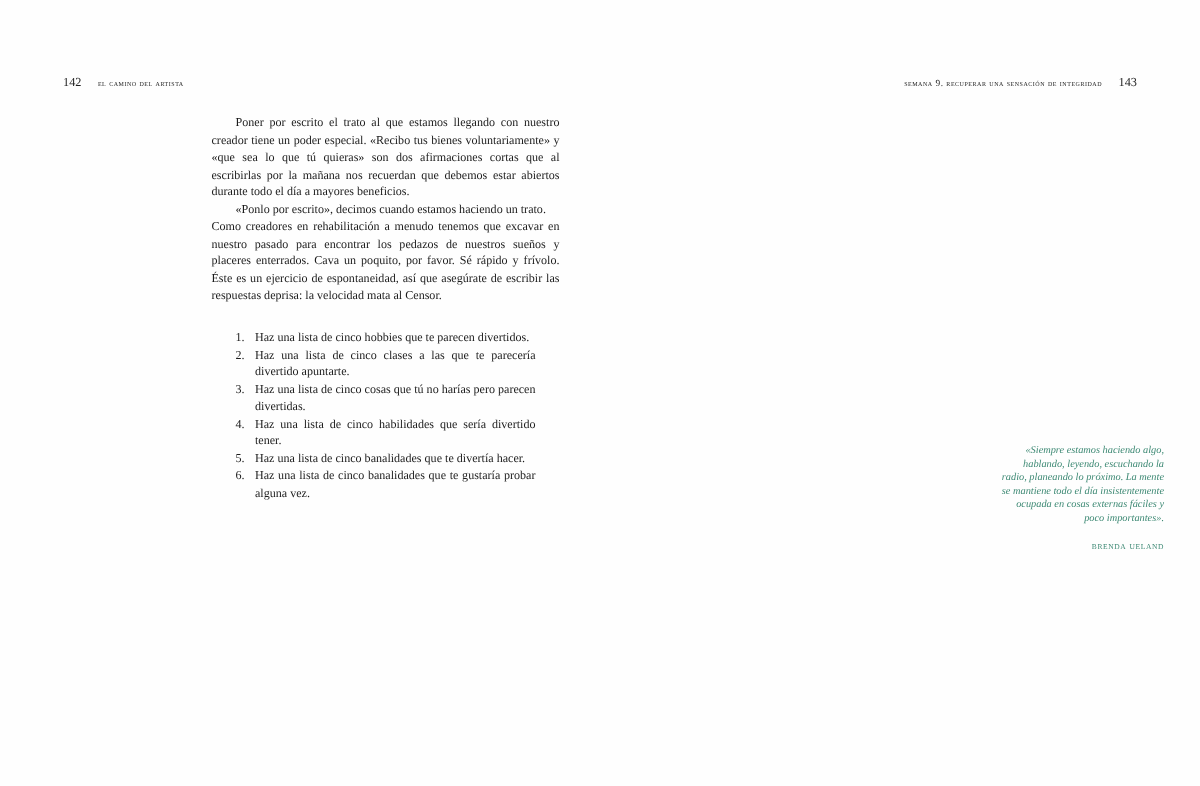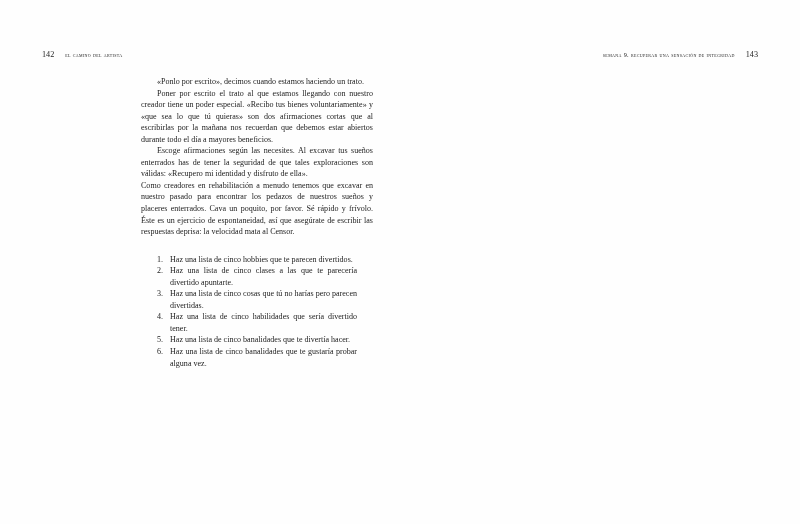--- a/index.html
+++ b/index.html
@@ -133,23 +133,22 @@
 <div class="spread">
 
   <div class="page page-left">
 
     <div class="runhead runhead-left">
       <span class="folio">142</span><span>El camino del artista</span>
     </div>
 
     <div class="column col-left">
 
+      <p>Poner por escrito el trato al que estamos llegando con nuestro creador tiene un poder especial. «Recibo tus bienes voluntariamente» y «que sea lo que tú quieras» son dos afirmaciones cortas que al escribirlas por la mañana nos recuerdan que debemos estar abiertos durante todo el día a mayores beneficios.</p>
       <p>«Ponlo por escrito», decimos cuando estamos haciendo un trato.</p>
-      <p>Poner por escrito el trato al que estamos llegando con nuestro creador tiene un poder especial. «Recibo tus bienes voluntariamente» y «que sea lo que tú quieras» son dos afirmaciones cortas que al escribirlas por la mañana nos recuerdan que debemos estar abiertos durante todo el día a mayores beneficios.</p>
-      <p>Escoge afirmaciones según las necesites. Al excavar tus sueños enterrados has de tener la seguridad de que tales exploraciones son válidas: «Recupero mi identidad y disfruto de ella».</p>
 
 
       <p class="noindent">Como creadores en rehabilitación a menudo tenemos que excavar en nuestro pasado para encontrar los pedazos de nuestros sueños y placeres enterrados. Cava un poquito, por favor. Sé rápido y frívolo. Éste es un ejercicio de espontaneidad, así que asegúrate de escribir las respuestas deprisa: la velocidad mata al Censor.</p>
 
       <ol class="exercise-list">
         <li>Haz una lista de cinco hobbies que te parecen divertidos.</li>
         <li>Haz una lista de cinco clases a las que te parecería divertido apuntarte.</li>
         <li>Haz una lista de cinco cosas que tú no harías pero parecen divertidas.</li>
         <li>Haz una lista de cinco habilidades que sería divertido tener.</li>
         <li>Haz una lista de cinco banalidades que te divertía hacer.</li>
@@ -158,16 +157,20 @@
 
     </div>
   </div>
 
   <div class="page page-right">
 
     <div class="runhead runhead-right">
       <span>Semana 9. Recuperar una sensación de integridad</span><span class="folio">143</span>
     </div>
 
+    <div class="pullquote" style="left:264px;">
+      <div>«Siempre estamos haciendo algo, hablando, leyendo, escuchando la radio, planeando lo próximo. La mente se mantiene todo el día insistentemente ocupada en cosas externas fáciles y poco importantes».</div>
+      <div class="attrib">Brenda Ueland</div>
+    </div>
 
   </div>
 
 </div>
 
 </body></html>

